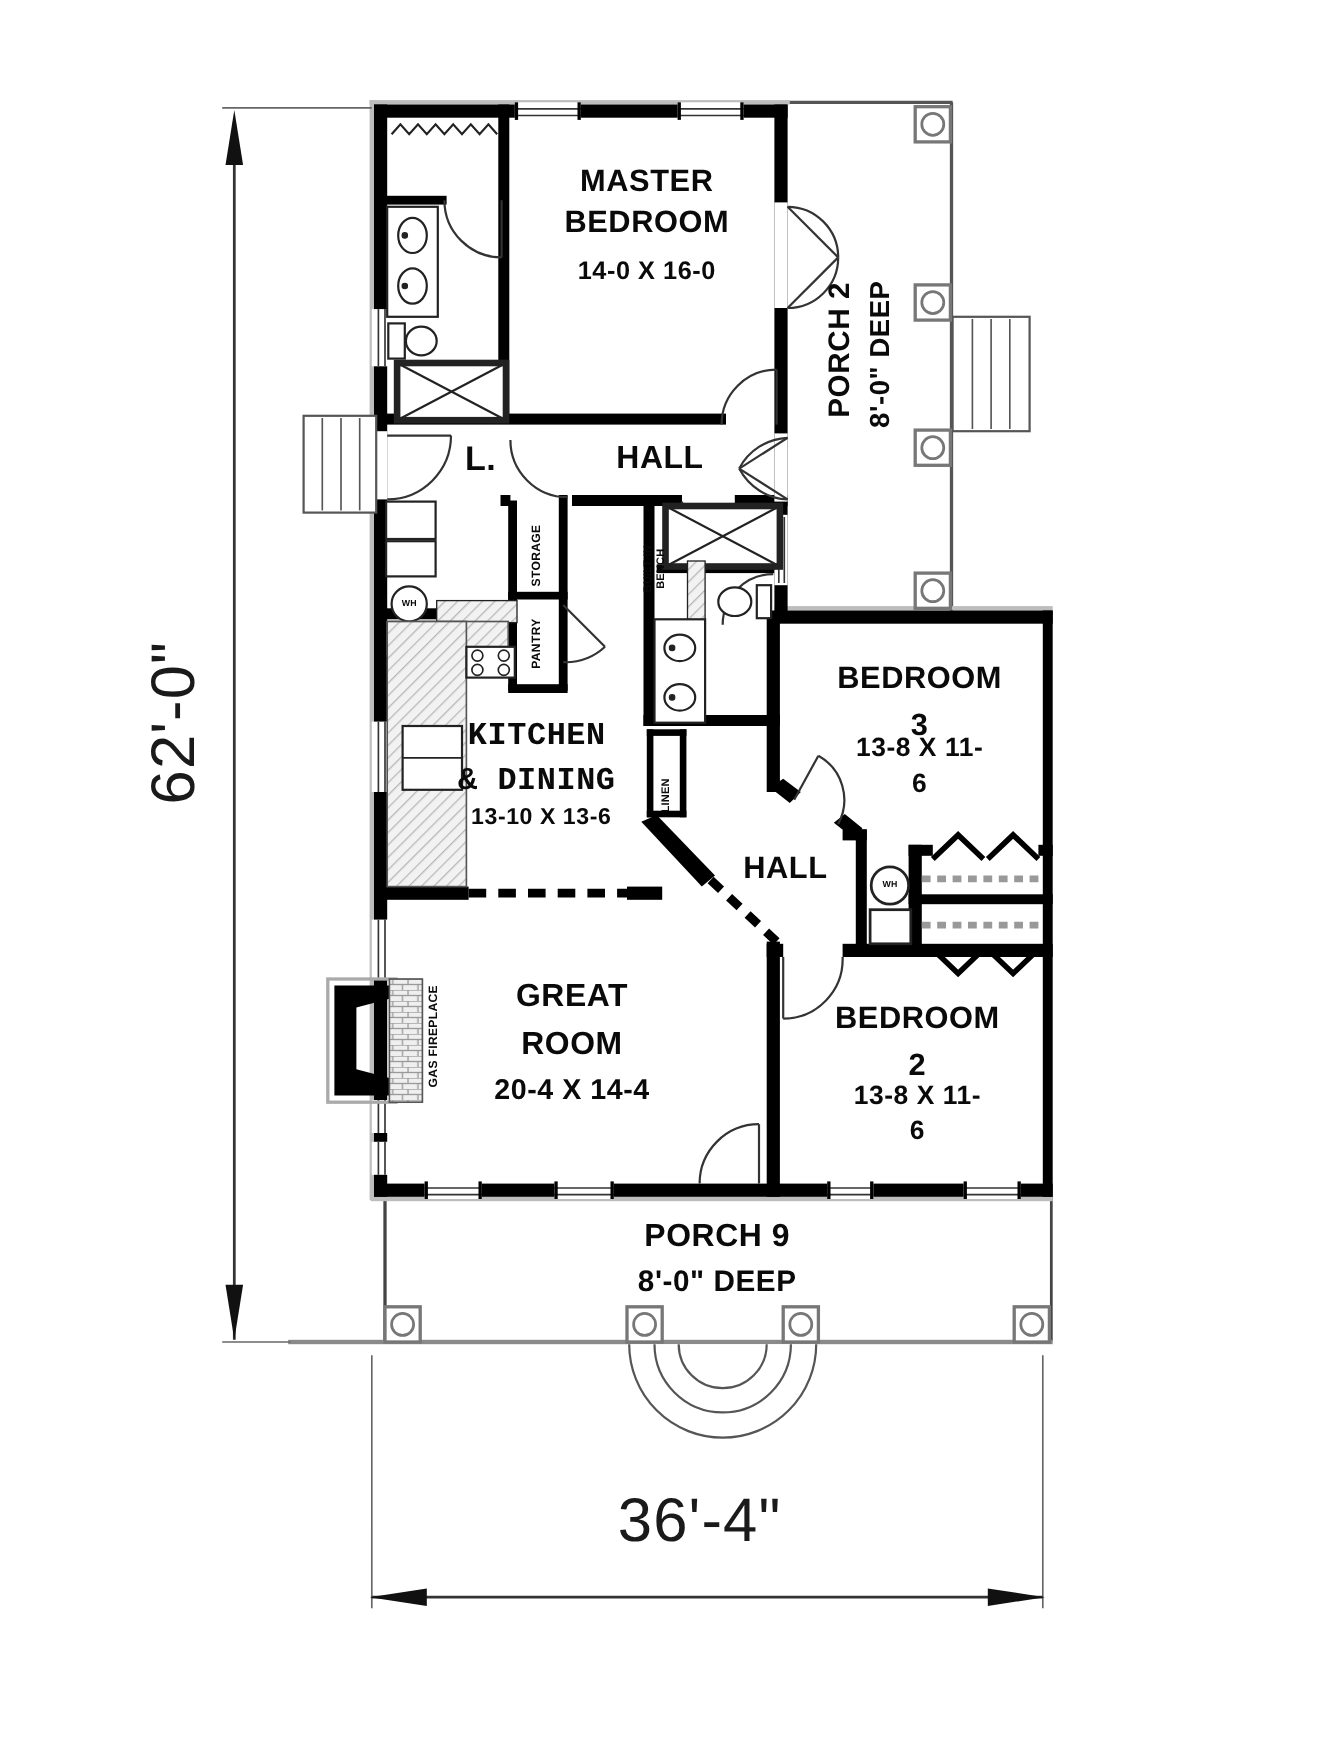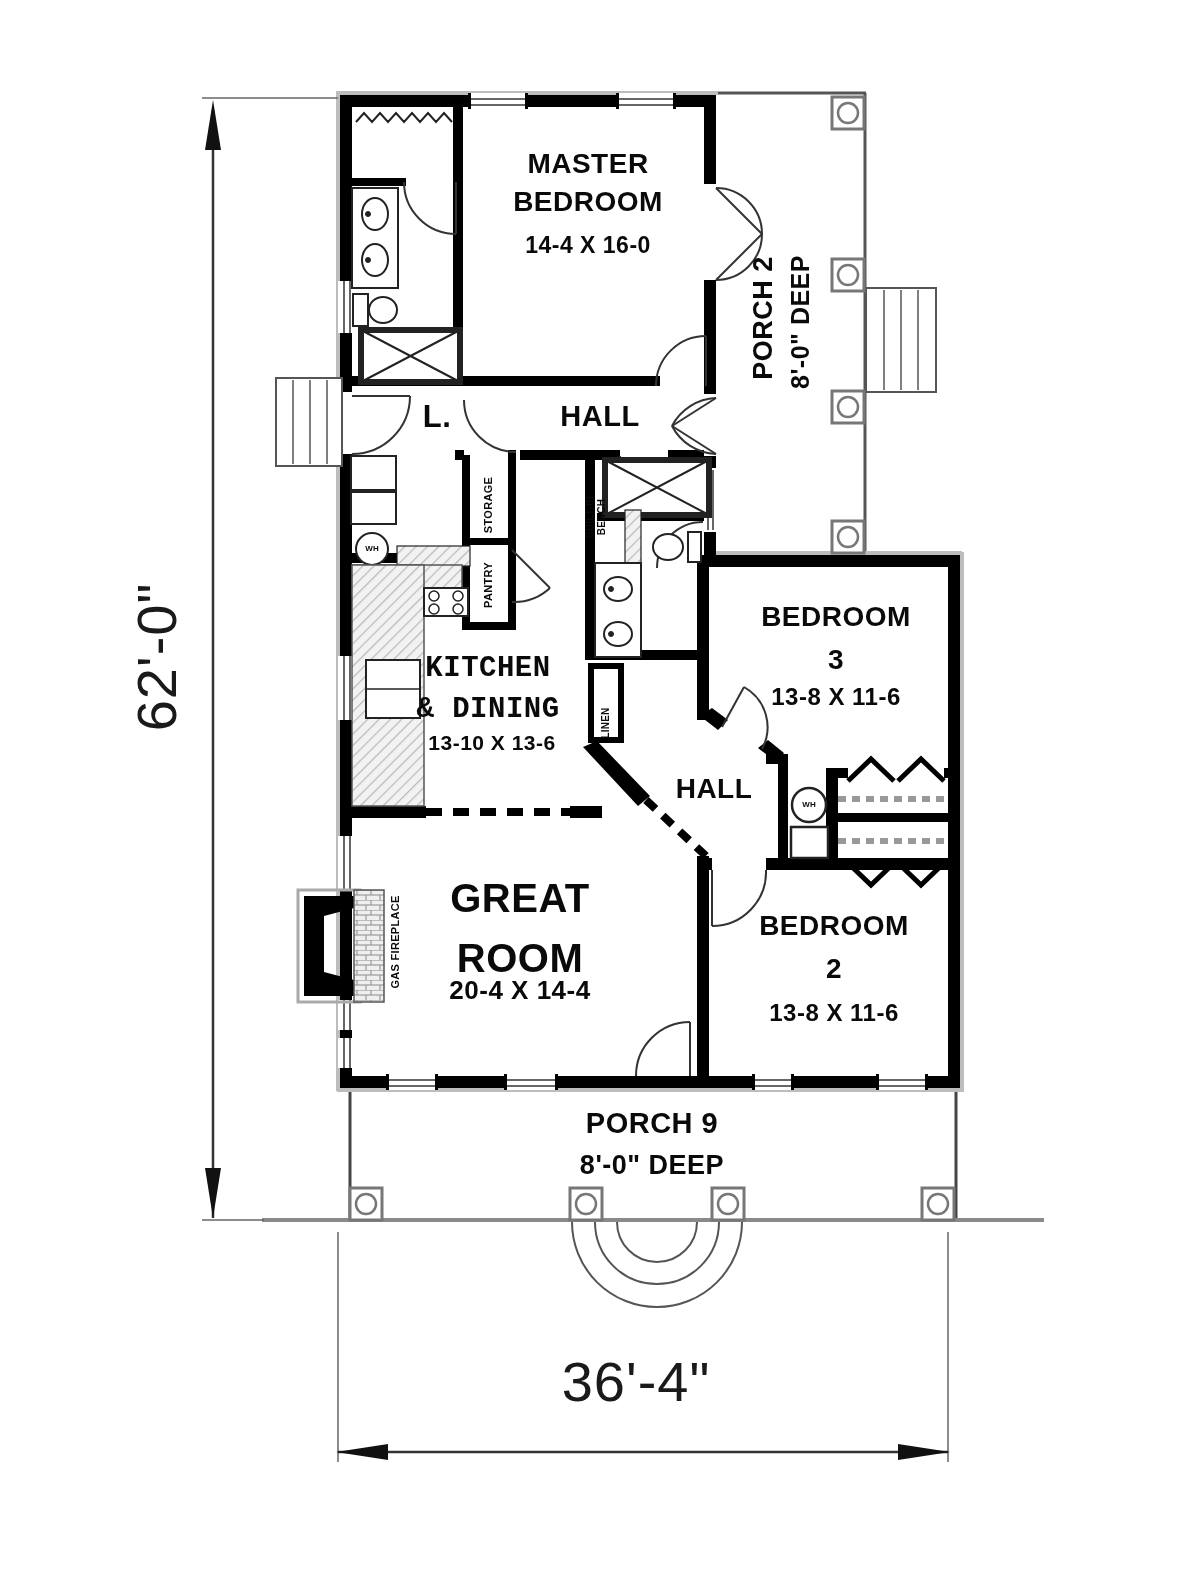--- a/index.html
+++ b/index.html
@@ -1,16 +1,16 @@
 <!DOCTYPE html>
 <html><head>
 <meta charset="utf-8">
 <style>
   html,body{margin:0;padding:0;background:#fff;}
-  #canvas{position:relative;width:1200px;height:1594px;background:#ffffff;overflow:hidden;
+  #canvas{position:relative;width:957px;height:1594px;background:#ffffff;overflow:hidden;
           font-family:"Liberation Sans","DejaVu Sans",sans-serif;}
   #plan-svg{position:absolute;left:0;top:0;}
   .lbl{position:absolute;transform:translate(-50%,-50%);white-space:pre-line;text-align:center;
        color:#0a0a0a;font-weight:bold;line-height:1.35;letter-spacing:.5px;}
   .lbl.v{transform:translate(-50%,-50%) rotate(-90deg);}
   .dim{font-weight:normal;color:#1a1a1a;letter-spacing:1px;}
 </style>
 </head>
 <body>
 
@@ -354,21 +354,21 @@
       <line x1="338" y1="1232" x2="338" y2="1462" stroke-width="1.5" stroke="#666"></line>
       <line x1="948" y1="1232" x2="948" y2="1462" stroke-width="1.5" stroke="#666"></line>
       <line x1="338" y1="1452" x2="948" y2="1452" stroke-width="2.5"></line>
       <polygon points="336,1452 388,1444 388,1460" stroke="none"></polygon>
       <polygon points="950,1452 898,1444 898,1460" stroke="none"></polygon>
     </g>
   </svg>
 
   <div class="lbl" style="left:588px;top:183px;font-size:28px;">MASTER
 BEDROOM</div>
-  <div class="lbl" style="left:588px;top:246px;font-size:23px;">14-4 X 16-0</div>
+  <div class="lbl" style="left:588px;top:246px;font-size:23px;">14-0 X 16-0</div>
 
   <div class="lbl v" style="left:763px;top:318px;font-size:27px;">PORCH 2</div>
   <div class="lbl v" style="left:801px;top:322px;font-size:25px;">8'-0" DEEP</div>
 
   <div class="lbl" style="left:600px;top:417px;font-size:29px;">HALL</div>
   <div class="lbl" style="left:437px;top:417px;font-size:31px;">L.</div>
 
   <div class="lbl v" style="left:488px;top:505px;font-size:11px;letter-spacing:.3px;">STORAGE</div>
   <div class="lbl v" style="left:488px;top:585px;font-size:11px;letter-spacing:.3px;">PANTRY</div>
   <div class="lbl v" style="left:596px;top:517px;font-size:10px;line-height:1.2;letter-spacing:.2px;">BUILT-IN
@@ -381,21 +381,21 @@
 
   <div class="lbl v" style="left:606px;top:723px;font-size:10px;letter-spacing:.2px;">LINEN</div>
 
   <div class="lbl" style="left:836px;top:638px;font-size:28px;line-height:1.55;">BEDROOM
 3</div>
   <div class="lbl" style="left:836px;top:697px;font-size:24px;">13-8 X 11-6</div>
 
   <div class="lbl" style="left:714px;top:789px;font-size:28px;">HALL</div>
   <div class="lbl" style="left:809px;top:805px;font-size:8px;letter-spacing:0;">WH</div>
 
-  <div class="lbl" style="left:520px;top:928px;font-size:40px;line-height:1.5;">GREAT
+  <div class="lbl" style="left:520px;top:928px;font-size:29px;line-height:1.5;">GREAT
 ROOM</div>
   <div class="lbl" style="left:520px;top:991px;font-size:26px;">20-4 X 14-4</div>
 
   <div class="lbl v" style="left:395px;top:942px;font-size:11px;letter-spacing:.3px;">GAS FIREPLACE</div>
 
   <div class="lbl" style="left:834px;top:947px;font-size:28px;line-height:1.55;">BEDROOM
 2</div>
   <div class="lbl" style="left:834px;top:1013px;font-size:24px;">13-8 X 11-6</div>
 
   <div class="lbl" style="left:652px;top:1124px;font-size:29px;">PORCH 9</div>

